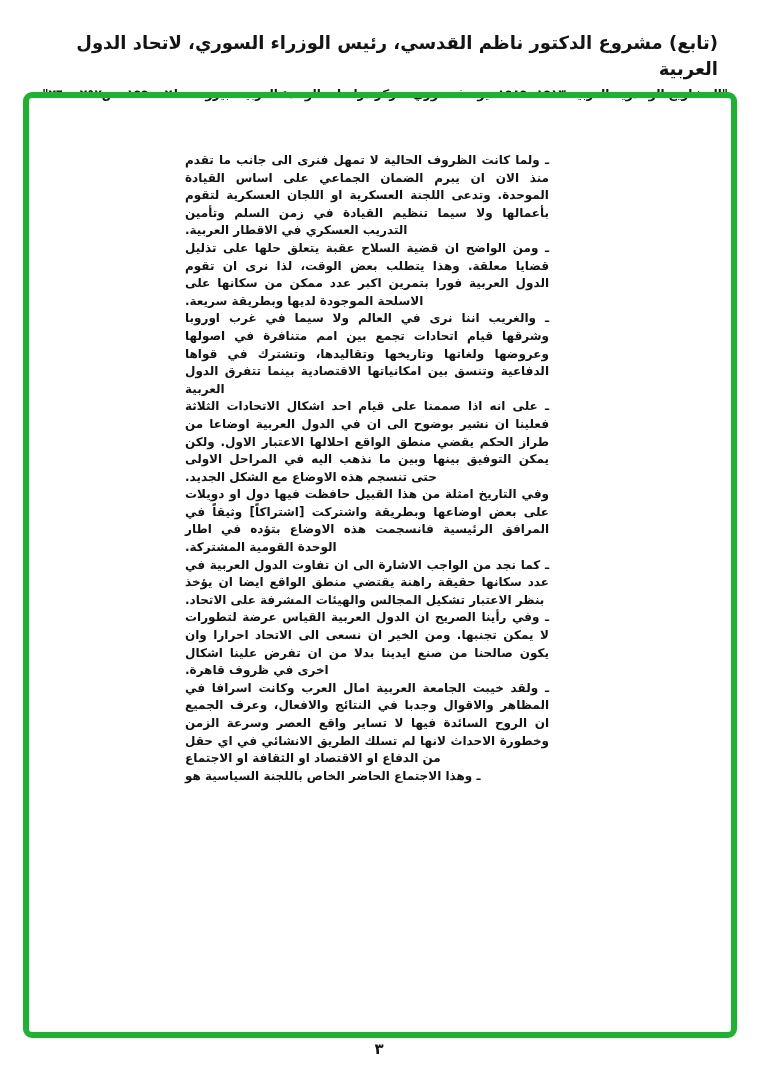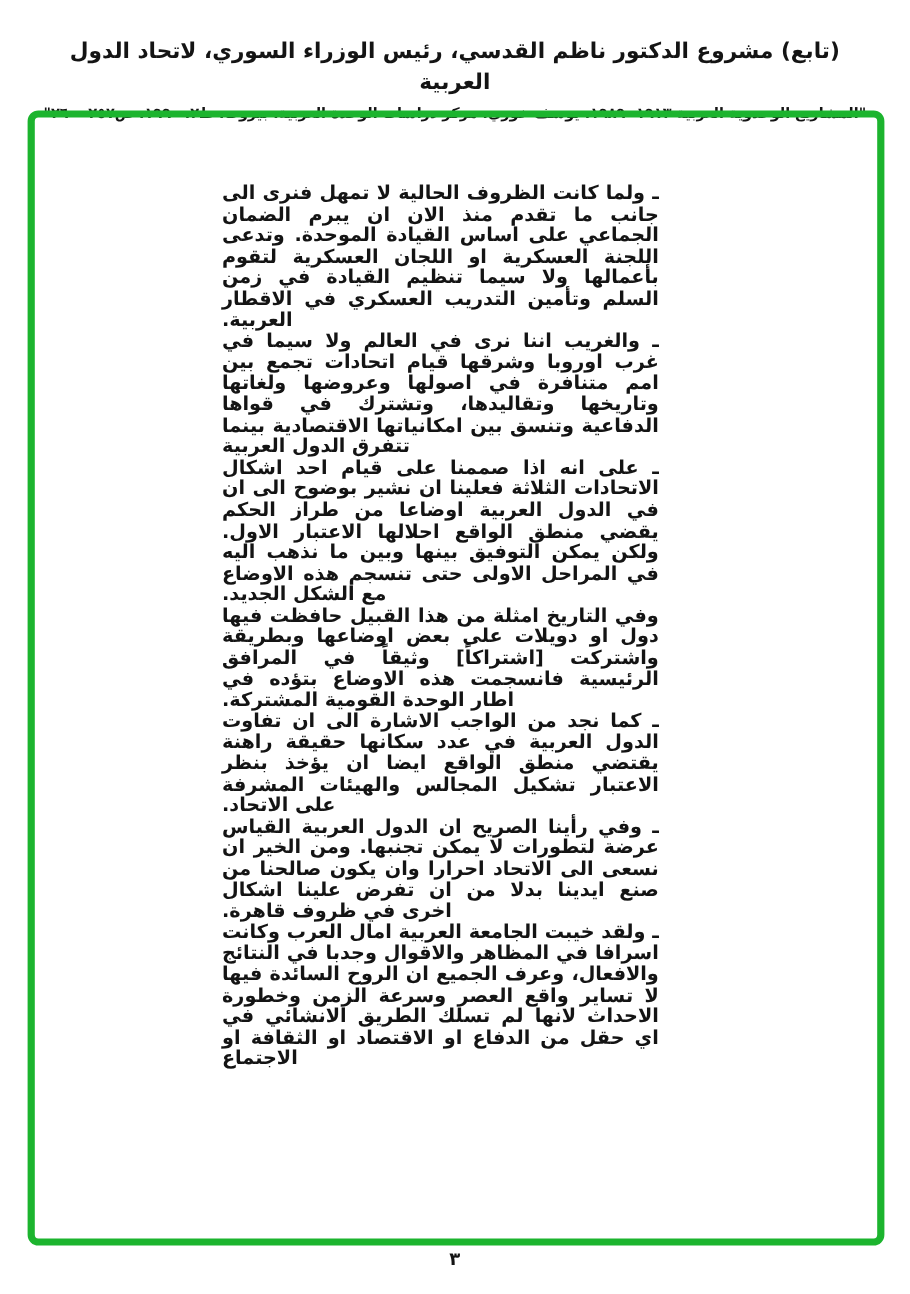--- a/index.html
+++ b/index.html
@@ -15,21 +15,20 @@
     overflow:hidden;
   }
   .page{
     position:absolute;inset:0;
     background:#ffffff;
   }
   
   .doc-header{
     position:absolute;
     top:30px;left:0;right:0;
-    text-align:center;
     direction:rtl;
     color:var(--ink);
   }
   .doc-title{
     font-size:18px;
     font-weight:bold;
     line-height:26px;
     margin:0 40px;
   }
   .doc-source{
@@ -51,21 +50,21 @@
   }
   
   .body-text{
     position:absolute;
     left:185px;top:152px;
     width:364px;
     direction:rtl;
     text-align:justify;
     text-align-last:left;
     color:var(--ink);
-    font-size:16px;
+    font-size:12px;
     font-weight:bold;
     line-height:17.6px;
   }
   .body-text p{
     margin:0;
     padding:0;
   }
   
   .page-number{
     position:absolute;
@@ -84,23 +83,25 @@
 
   <div class="doc-header">
     <div class="doc-title">(تابع) مشروع الدكتور ناظم القدسي، رئيس الوزراء السوري، لاتحاد الدول العربية</div>
     <div class="doc-source">"المشاريع الوحدوية العربية ١٩١٣- ١٩٨٩، يوسف خوري، مركز دراسات الوحدة العربية، بيروت، ط٢، ١٩٩٠، ص٢٥٧- ٢٦٠"</div>
   </div>
 
   <div class="green-frame"></div>
 
   <div class="body-text" id="paragraphs">
       <p>ـ ولما كانت الظروف الحالية لا تمهل فنرى الى جانب ما تقدم منذ الان ان يبرم الضمان الجماعي على اساس القيادة الموحدة. وتدعى اللجنة العسكرية او اللجان العسكرية لتقوم بأعمالها ولا سيما تنظيم القيادة في زمن السلم وتأمين التدريب العسكري في الاقطار العربية.</p>
+      <p>ـ ومن الواضح ان قضية السلاح عقبة يتعلق حلها على تذليل قضايا معلقة. وهذا يتطلب بعض الوقت، لذا نرى ان تقوم الدول العربية فورا بتمرين اكبر عدد ممكن من سكانها على الاسلحة الموجودة لديها وبطريقة سريعة.</p>
       <p>ـ والغريب اننا نرى في العالم ولا سيما في غرب اوروبا وشرقها قيام اتحادات تجمع بين امم متنافرة في اصولها وعروضها ولغاتها وتاريخها وتقاليدها، وتشترك في قواها الدفاعية وتنسق بين امكانياتها الاقتصادية بينما تتفرق الدول العربية</p>
       <p>ـ على انه اذا صممنا على قيام احد اشكال الاتحادات الثلاثة فعلينا ان نشير بوضوح الى ان في الدول العربية اوضاعا من طراز الحكم يقضي منطق الواقع احلالها الاعتبار الاول. ولكن يمكن التوفيق بينها وبين ما نذهب اليه في المراحل الاولى حتى تنسجم هذه الاوضاع مع الشكل الجديد.</p>
       <p>وفي التاريخ امثلة من هذا القبيل حافظت فيها دول او دويلات على بعض اوضاعها وبطريقة واشتركت [اشتراكاً] وثيقاً في المرافق الرئيسية فانسجمت هذه الاوضاع بتؤده في اطار الوحدة القومية المشتركة.</p>
       <p>ـ كما نجد من الواجب الاشارة الى ان تفاوت الدول العربية في عدد سكانها حقيقة راهنة يقتضي منطق الواقع ايضا ان يؤخذ بنظر الاعتبار تشكيل المجالس والهيئات المشرفة على الاتحاد.</p>
       <p>ـ وفي رأينا الصريح ان الدول العربية القياس عرضة لتطورات لا يمكن تجنبها. ومن الخير ان نسعى الى الاتحاد احرارا وان يكون صالحنا من صنع ايدينا بدلا من ان تفرض علينا اشكال اخرى في ظروف قاهرة.</p>
       <p>ـ ولقد خيبت الجامعة العربية امال العرب وكانت اسرافا في المظاهر والاقوال وجدبا في النتائج والافعال، وعرف الجميع ان الروح السائدة فيها لا تساير واقع العصر وسرعة الزمن وخطورة الاحداث لانها لم تسلك الطريق الانشائي في اي حقل من الدفاع او الاقتصاد او الثقافة او الاجتماع</p>
+      <p>ـ وهذا الاجتماع الحاضر الخاص باللجنة السياسية هو</p>
     </div>
 
   <div class="page-number">٣</div>
 
 </div>
 
 </body></html>

